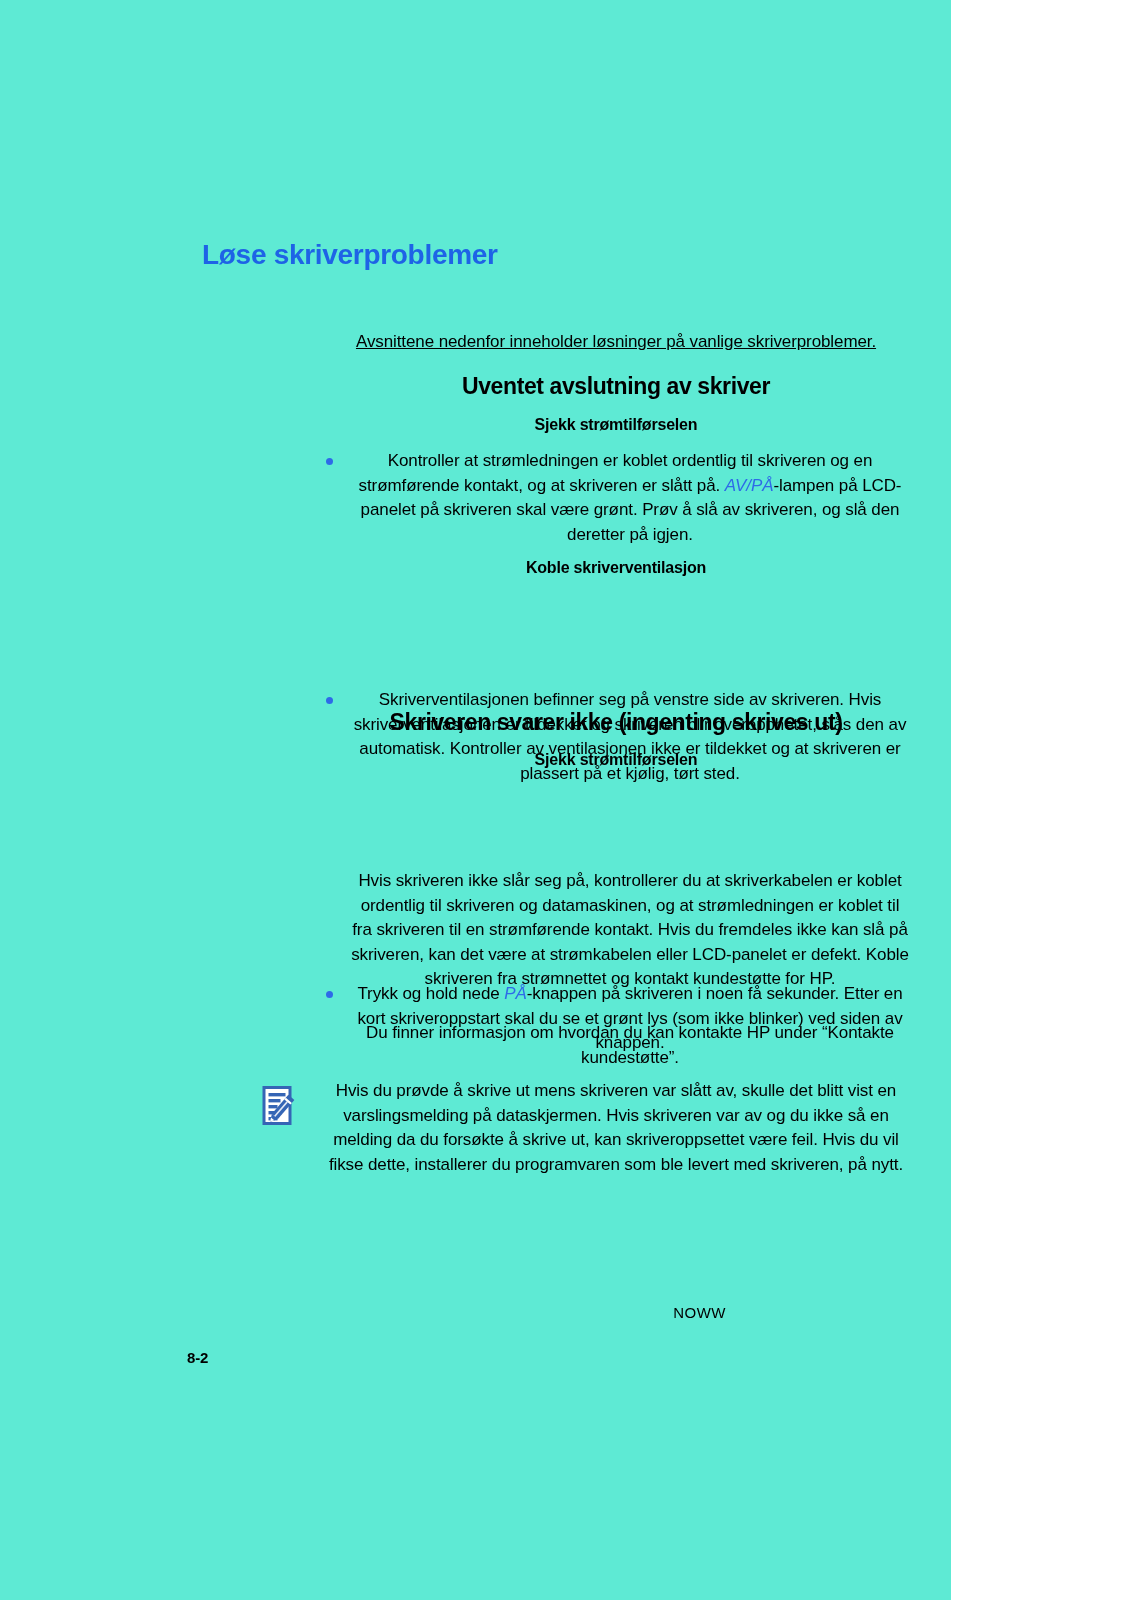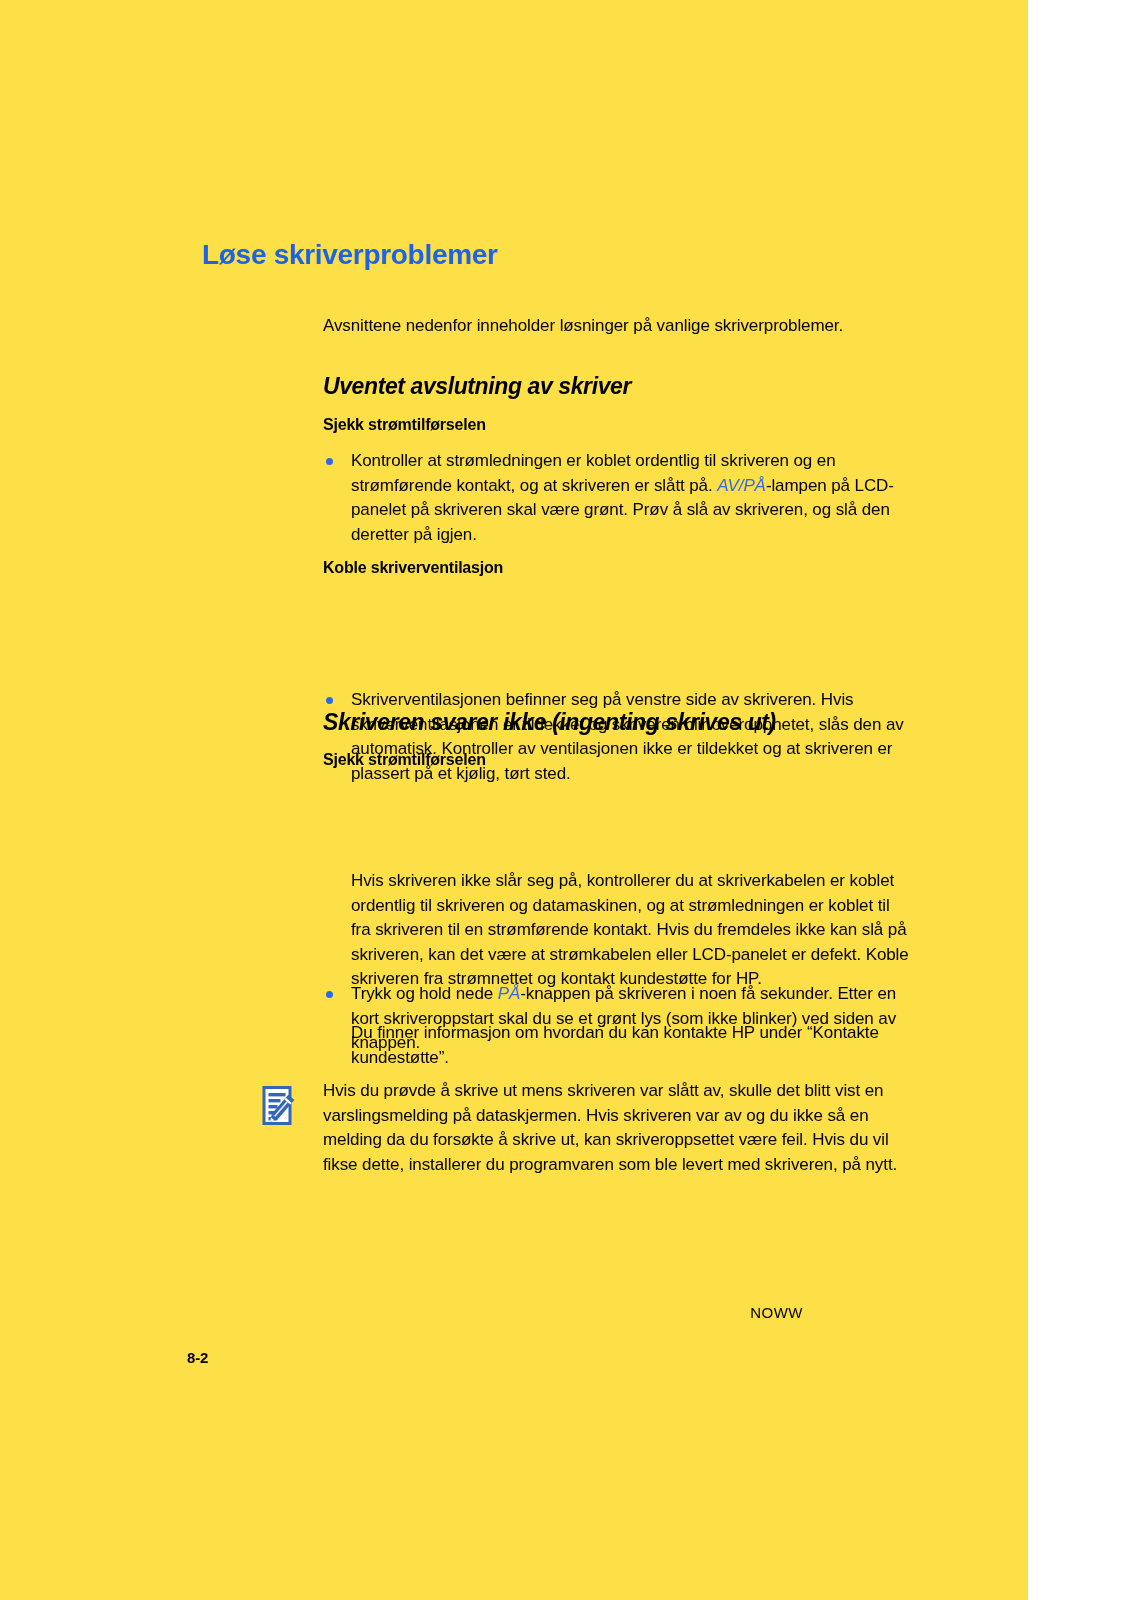--- a/index.html
+++ b/index.html
@@ -5,39 +5,40 @@
   :root{
     --title-blue:#1e63e6;
     --link-blue:#2e6ae8;
     --icon-blue:#3565b5;
     --text-black:#000000;
   }
   *{margin:0;padding:0;box-sizing:border-box;}
   html,body{background:#ffffff;}
   .page{
     position:relative;
-    width:1028px;height:1600px;
-    background:#fde047;
+    width:951px;height:1600px;
+    background:#5eead4;
     font-family:"Liberation Sans", sans-serif;
     color:var(--text-black);
     overflow:hidden;
+    text-align:center;
   }
   .doc-title{
     position:absolute;left:202px;top:239px;
     font-size:28px;font-weight:bold;letter-spacing:-0.3px;
     color:var(--title-blue);
   }
   .content{
     position:absolute;left:323px;top:0;width:586px;
     font-size:17px;line-height:24.5px;letter-spacing:-0.1px;
   }
   .abs{position:absolute;left:0;right:0;}
-  .intro{top:314px;}
+  .intro{top:330px;text-decoration:underline;}
   .h2{
-    font-size:23px;font-weight:bold;letter-spacing:-0.4px;line-height:30px;font-style:italic;
+    font-size:23px;font-weight:bold;letter-spacing:-0.4px;line-height:30px;
   }
   .h2-1{top:371px;}
   .h2-2{top:707px;}
   .h3{
     font-size:16px;font-weight:bold;letter-spacing:-0.2px;line-height:21px;
   }
   .h3-1{top:414px;}
   .h3-2{top:557px;}
   .h3-3{top:749px;}
   .bullet{

